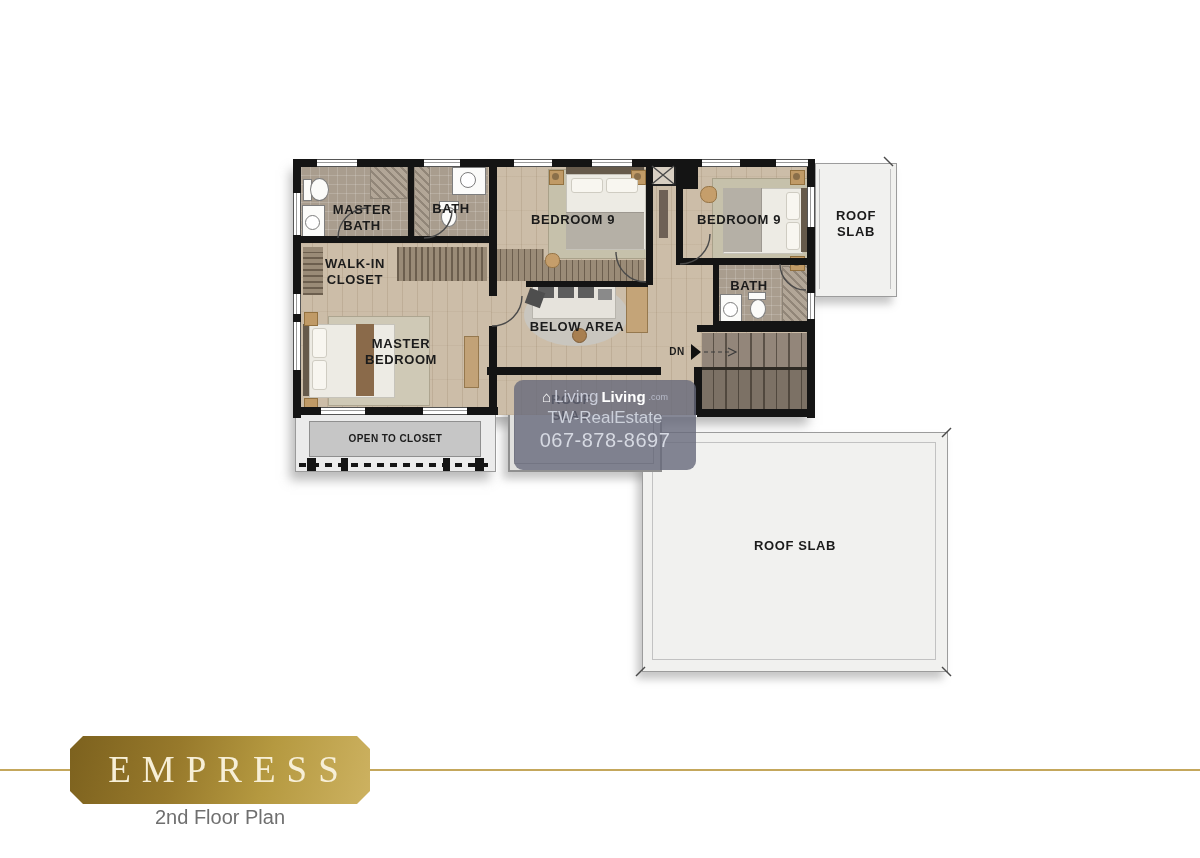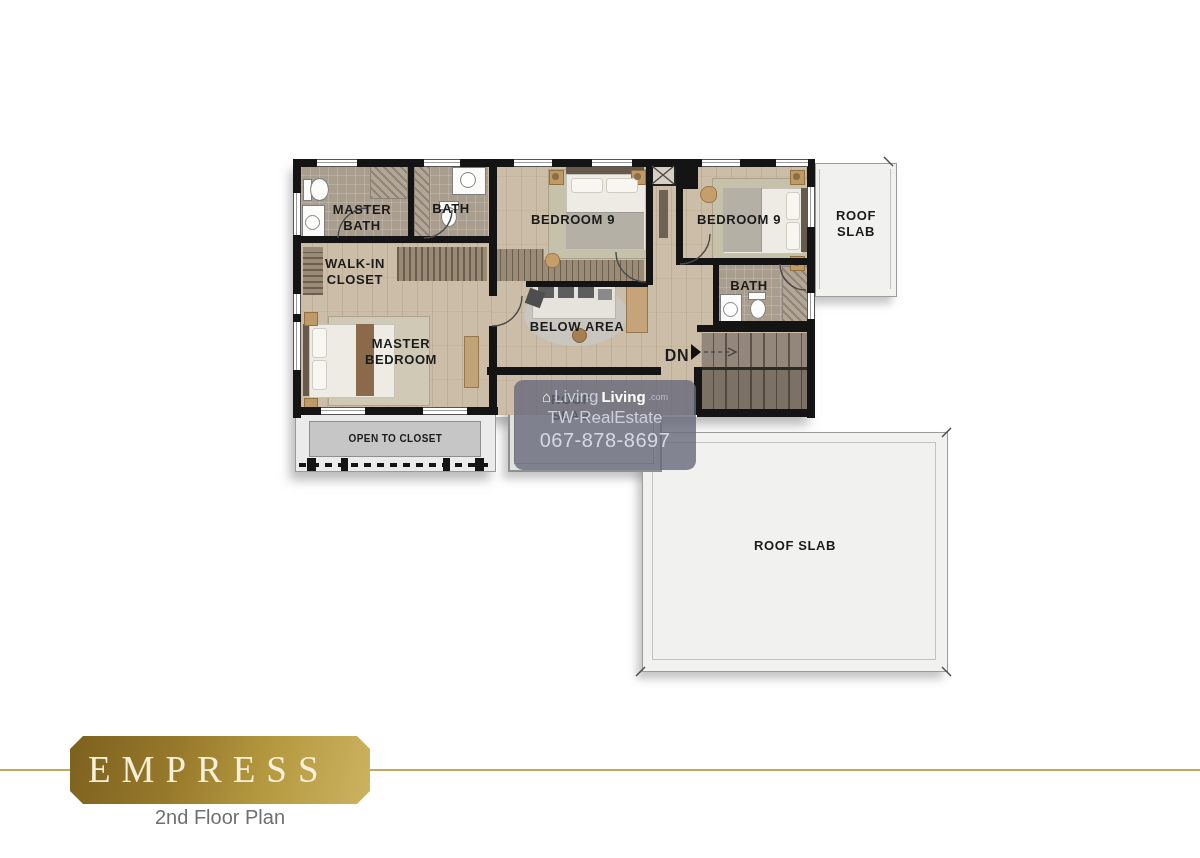--- a/index.html
+++ b/index.html
@@ -58,21 +58,21 @@
   .wm-tld{font-size:9px;color:#b7bbc9;align-self:flex-end;}
   .wm-line2{font-size:17px;color:#ccd0da;margin-top:4px;line-height:18px;}
   .wm-line3{font-size:20px;color:#d6d9e2;margin-top:3px;letter-spacing:.5px;line-height:21px;}
   .wm-icon{font-size:15px;color:#fff;line-height:14px;}
   
   #gold-line{position:absolute;left:0;top:769px;width:1200px;height:2px;background:#c4a75c;z-index:9;}
   #plaque{position:absolute;left:70px;top:736px;width:300px;height:68px;z-index:10;
     background:linear-gradient(105deg,#7c611e 0%,#97792b 35%,#b59940 65%,#cdb261 100%);
     clip-path:polygon(13px 0,calc(100% - 13px) 0,100% 13px,100% calc(100% - 13px),
       calc(100% - 13px) 100%,13px 100%,0 calc(100% - 13px),0 13px);}
-  #plaque .brand{width:100%;text-align:left;line-height:68px;font-family:"Liberation Serif",serif;
+  #plaque .brand{width:100%;text-align:center;line-height:68px;font-family:"Liberation Serif",serif;
     font-size:37px;letter-spacing:11px;padding-left:18px;box-sizing:border-box;color:#f7efd7;}
   #subtitle{position:absolute;left:70px;top:806px;width:300px;text-align:center;
     font-size:20px;color:#6f6f6f;z-index:10;}
   svg.overlay{position:absolute;left:0;top:0;z-index:6;pointer-events:none;}
   .tri{position:absolute;width:0;height:0;border-left:10px solid #101010;
     border-top:8px solid transparent;border-bottom:8px solid transparent;z-index:7;}
   .post{position:absolute;background:#141414;}
 </style>
 </head>
 <body>
@@ -165,21 +165,21 @@
 <div class="fixture" style="left:441px;top:207px;width:14px;height:18px;border-radius:50%;z-index:4;"></div>
 <div class="fixture" style="left:720px;top:294px;width:20px;height:28px;z-index:4;"></div>
 <div class="sinkdot" style="left:723px;top:302px;width:13px;height:13px;z-index:5;"></div>
 <div class="fixture" style="left:748px;top:292px;width:16px;height:6px;z-index:4;"></div>
 <div class="fixture" style="left:750px;top:299px;width:14px;height:18px;border-radius:50%;z-index:4;"></div>
 <div class="shower" style="left:782px;top:266px;width:28px;height:54px;z-index:3;"></div>
 
 <div class="stairs" style="left:702px;top:333px;width:105px;height:35px;background-color:#93867a;z-index:3;"></div>
 <div class="stairs" style="left:702px;top:370px;width:105px;height:40px;background-color:#7c7165;z-index:3;"></div>
 <div class="abs" style="left:702px;top:367px;width:105px;height:3px;background:#2e2a24;z-index:4;"></div>
-<div class="rlabel" style="left:664px;top:346px;width:26px;font-size:16px;">DN</div>
+<div class="rlabel" style="left:664px;top:346px;width:26px;font-size:10px;">DN</div>
 <div class="tri" style="left:691px;top:344px;"></div>
 
 <div class="abs" style="left:650px;top:164px;width:26px;height:22px;background:#d8cfc2;border:2px solid #222;z-index:4;"></div>
 
 <div class="wall" style="left:293px;top:159px;width:519px;height:8px;z-index:5;"></div>
 <div class="wall" style="left:293px;top:159px;width:8px;height:259px;z-index:5;"></div>
 <div class="wall" style="left:293px;top:407px;width:205px;height:8px;z-index:5;"></div>
 <div class="wall" style="left:489px;top:159px;width:8px;height:137px;z-index:5;"></div>
 <div class="wall" style="left:489px;top:326px;width:8px;height:87px;z-index:5;"></div>
 <div class="wall" style="left:408px;top:161px;width:6px;height:80px;z-index:5;"></div>

